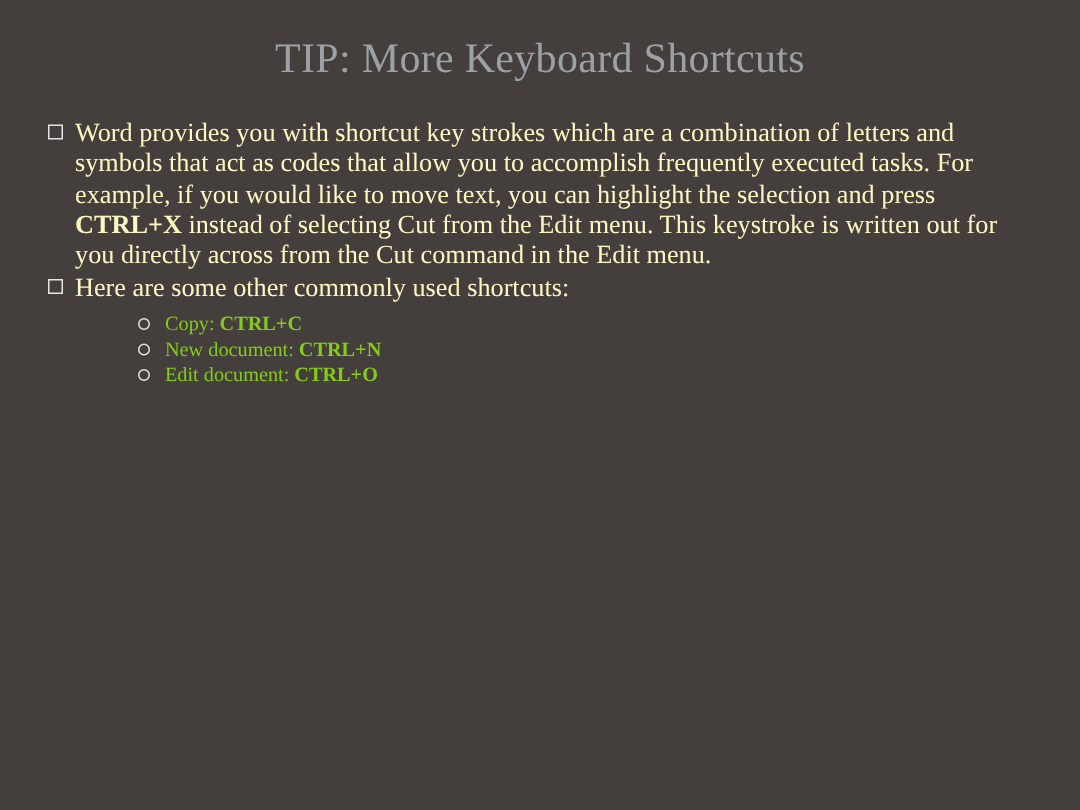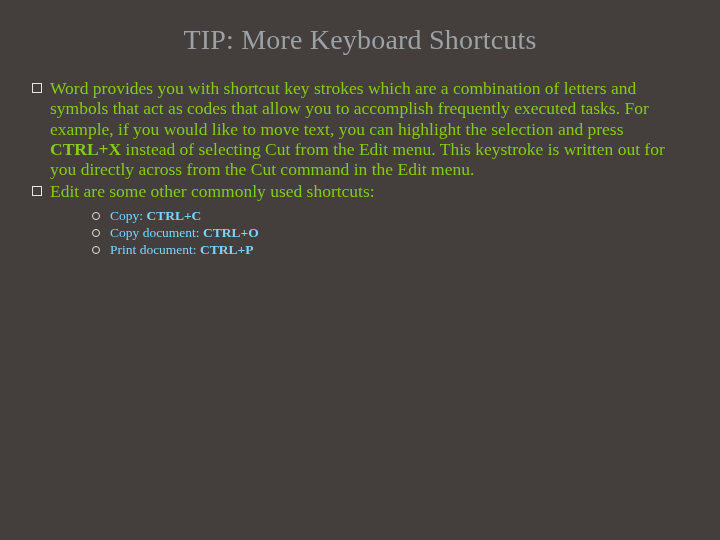--- a/index.html
+++ b/index.html
@@ -37,21 +37,21 @@
     width: 10px;
     height: 10px;
     border: 1px solid #e8e6e4;
     margin-top: 5px;
     margin-right: 8px;
     flex: 0 0 auto;
   }
   .para {
     font-size: 17.5px;
     line-height: 1.16;
-    color: #84cc16;
+    color: #fef9c3;
     font-family: Georgia, "Times New Roman", serif;
   }
   .para b { font-weight: bold; }
   .sub-list {
     margin: 6px 0 0 60px;
   }
   .sub-row {
     display: flex;
     align-items: center;
     margin-bottom: 1px;
@@ -60,21 +60,21 @@
     display: inline-block;
     width: 8px;
     height: 8px;
     border: 1.3px solid #e8e6e4;
     border-radius: 50%;
     margin-right: 10px;
     flex: 0 0 auto;
   }
   .sub-label {
     font-size: 13.5px;
-    color: #7dd3fc;
+    color: #84cc16;
     font-family: Georgia, "Times New Roman", serif;
   }
   .sub-key {
     font-weight: bold;
   }
 </style>
 </head>
 <body>
 
 <div class="slide">
@@ -83,31 +83,31 @@
   <div class="body-block">
     <div class="bullet-row">
       <span class="chk"></span>
       <p class="para">
         <span>Word provides you with shortcut key strokes which are a combination of letters and symbols that act as codes that allow you to accomplish frequently executed tasks. For example, if you would like to move text, you can highlight the selection and press </span><b>CTRL+X</b><span> instead of selecting Cut from the Edit menu.  This keystroke is written out for you directly across from the Cut command in the Edit menu.</span>
       </p>
     </div>
 
     <div class="bullet-row">
       <span class="chk"></span>
-      <p class="para">Edit are some other commonly used shortcuts:</p>
+      <p class="para">Here are some other commonly used shortcuts:</p>
     </div>
 
     <div class="sub-list">
       <div class="sub-row">
         <span class="circ"></span>
         <span class="sub-label"><span>Copy: </span><span class="sub-key">CTRL+C</span></span>
       </div>
       <div class="sub-row">
         <span class="circ"></span>
-        <span class="sub-label"><span>Copy document: </span><span class="sub-key">CTRL+O</span></span>
+        <span class="sub-label"><span>New document: </span><span class="sub-key">CTRL+N</span></span>
       </div>
       <div class="sub-row">
         <span class="circ"></span>
-        <span class="sub-label"><span>Print document: </span><span class="sub-key">CTRL+P</span></span>
+        <span class="sub-label"><span>Edit document: </span><span class="sub-key">CTRL+O</span></span>
       </div>
     </div>
   </div>
 </div>
 
 </body></html>

